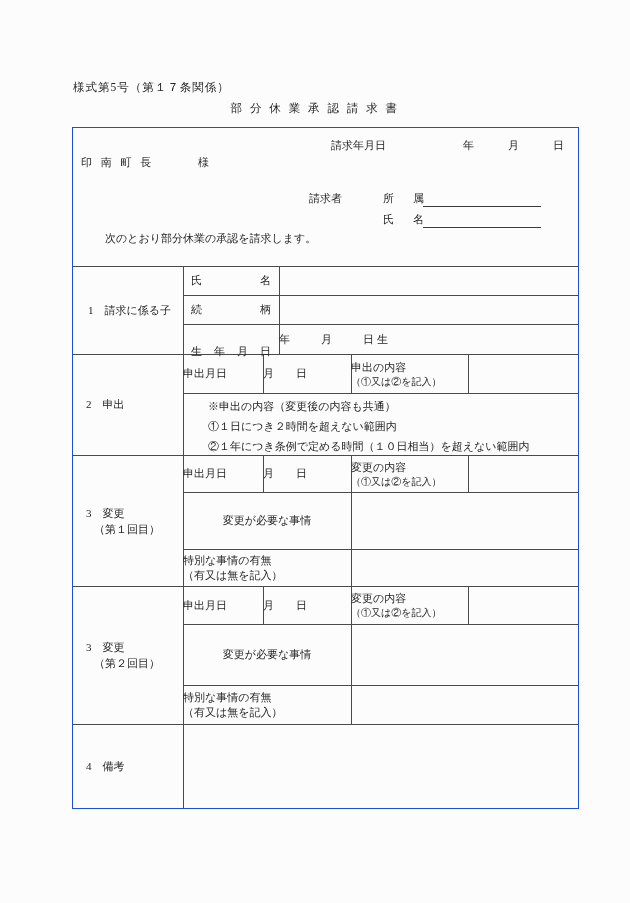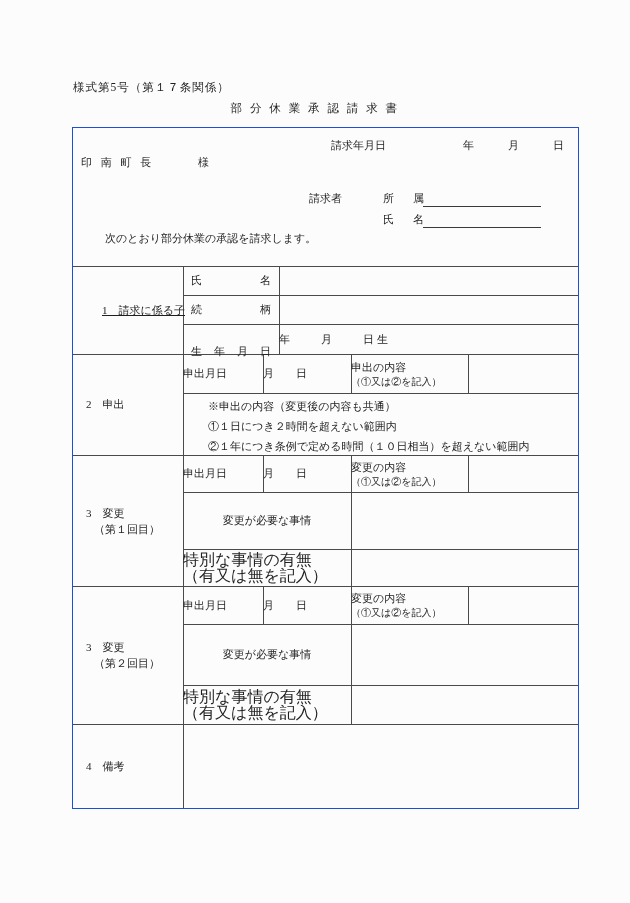--- a/index.html
+++ b/index.html
@@ -17,21 +17,21 @@
   .form-title{left:0;top:101px;width:630px;text-align:center;font-size:11.5px;letter-spacing:2.5px;}
   .form-box{left:72px;top:127px;width:505px;height:680px;border:1px solid #1d4ed8;}
   .h{position:absolute;height:1px;background:#4a4a4a;}
   .v{position:absolute;width:1px;background:#4a4a4a;}
   .cell{position:absolute;box-sizing:border-box;}
   .center{text-align:left;}
   .flexc{display:flex;flex-direction:column;justify-content:center;}
   .flexm{display:flex;align-items:center;}
   .jlabel{text-align:justify;text-align-last:justify;padding:0 8px;}
   .small{font-size:10px;}
-  .sm2{font-size:16px;}
+  .sm2{font-size:11px;}
   .uline{position:absolute;height:1px;background:#3a3a3a;}
   .ls3{letter-spacing:3px;}
   .ls4{letter-spacing:4px;}
 </style>
 </head>
 <body>
 
 <div class="page">
 
   <div class="abs form-number">様式第5号（第１７条関係）</div>
@@ -70,21 +70,21 @@
     <div class="v" style="left:206px;top:138px;height:88px;"></div>
     <div class="v" style="left:190px;top:226px;height:39px;"></div>
     <div class="v" style="left:278px;top:226px;height:39px;"></div>
     <div class="v" style="left:395px;top:226px;height:39px;"></div>
     <div class="v" style="left:190px;top:327px;height:37px;"></div>
     <div class="v" style="left:395px;top:327px;height:37px;"></div>
     <div class="v" style="left:278px;top:327px;height:269px;"></div>
     <div class="v" style="left:190px;top:458px;height:38px;"></div>
     <div class="v" style="left:395px;top:458px;height:38px;"></div>
 
-    <div class="cell flexm" style="left:16px;top:138px;width:110px;height:88px;padding-left:13px;text-decoration:underline;">1　請求に係る子</div>
+    <div class="cell flexm" style="left:2px;top:138px;width:110px;height:88px;padding-left:13px;">1　請求に係る子</div>
     <div class="cell jlabel" style="left:110px;top:138px;width:96px;height:29px;line-height:29px;">氏　名</div>
     <div class="cell" style="left:206px;top:138px;width:299px;height:29px;"></div>
     <div class="cell jlabel" style="left:110px;top:167px;width:96px;height:29px;line-height:29px;">続　柄</div>
     <div class="cell" style="left:206px;top:167px;width:299px;height:29px;"></div>
     <div class="cell jlabel" style="left:110px;top:208px;width:96px;height:30px;line-height:30px;">生　年　月　日</div>
     <div class="cell center ls3" style="left:206px;top:196px;width:299px;height:30px;line-height:30px;">年　　月　　日生</div>
 
     <div class="cell flexm" style="left:0;top:226px;width:110px;height:101px;padding-left:13px;">2　申出</div>
     <div class="cell center" style="left:110px;top:226px;width:80px;height:39px;line-height:39px;">申出月日</div>
     <div class="cell center" style="left:190px;top:226px;width:88px;height:39px;line-height:39px;">月　　日</div>

